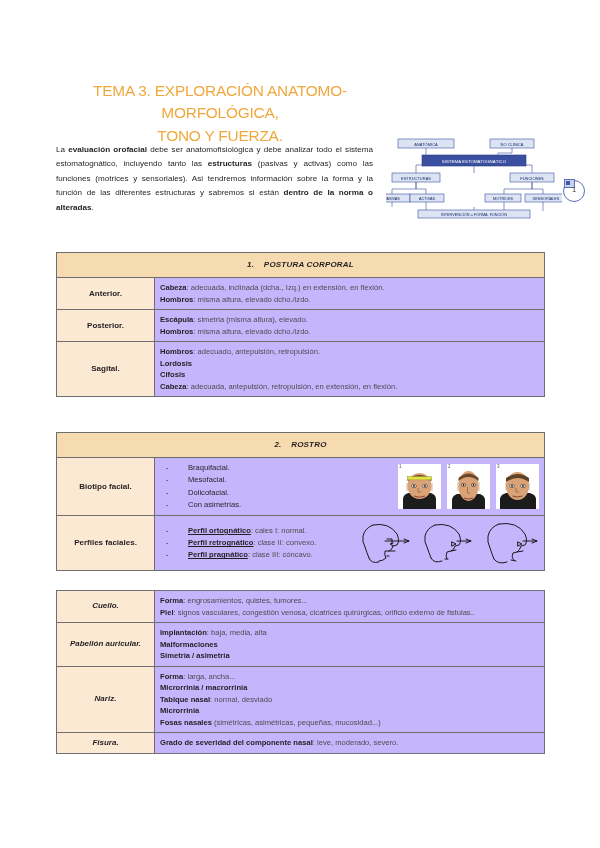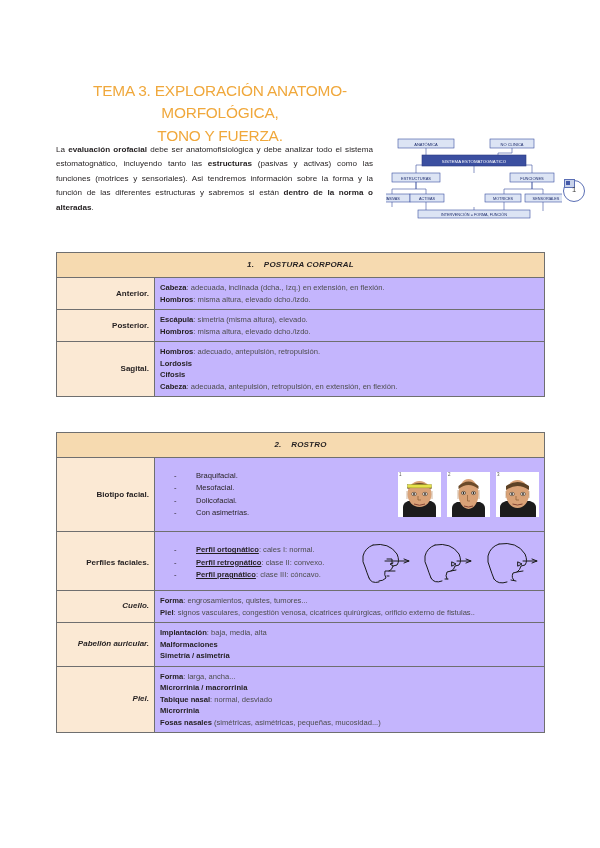--- a/index.html
+++ b/index.html
@@ -118,38 +118,38 @@
     text-align: center;
     font-style: italic;
     font-weight: bold;
     font-size: 8px;
     padding-top: 6px !important;
     padding-bottom: 6px !important;
     letter-spacing: 0.2px;
   }
   .lbl-cell {
     background: #fbe9d4;
-    text-align: right;
+    text-align: center;
     font-weight: bold;
     font-size: 8px;
     width: 98px;
   }
   .lbl-cell.ital { font-style: italic; }
   .body-cell {
     background: #c4b5fd;
     text-align: left;
     vertical-align: top;
     padding-top: 4px !important;
     padding-bottom: 4px !important;
   }
   .body-cell.just { text-align: justify; }
   .body-cell b { font-weight: bold; }
   .light { color: #4d4d4d; }
 
-  .bullets { margin: 8px; padding: 0; list-style: none; }
+  .bullets { margin: 0; padding: 0; list-style: none; }
   .bullets li {
     position: relative;
     padding-left: 28px;
     line-height: 1.62;
   }
   .bullets li::before {
     content: "-";
     position: absolute;
     left: 6px;
     top: 0;
@@ -431,25 +431,31 @@
       </tr>
       <tr>
         <td class="lbl-cell ital">Pabellón auricular.</td>
         <td class="body-cell">
           <div><b>Implantación</b><span class="light">: baja, media, alta</span></div>
           <div><b>Malformaciones</b><span class="light"></span></div>
           <div><b>Simetría / asimetría</b><span class="light"></span></div>
         </td>
       </tr>
       <tr>
-        <td class="lbl-cell ital">Piel.</td>
+        <td class="lbl-cell ital">Nariz.</td>
         <td class="body-cell">
           <div><b>Forma</b><span class="light">: larga, ancha...</span></div>
           <div><b>Microrrinia / macrorrinia</b><span class="light"></span></div>
           <div><b>Tabique nasal</b><span class="light">: normal, desviado</span></div>
           <div><b>Microrrinia</b><span class="light"></span></div>
           <div><b>Fosas nasales</b><span class="light"> (simétricas, asimétricas, pequeñas, mucosidad...)</span></div>
         </td>
       </tr>
+      <tr>
+        <td class="lbl-cell ital">Fisura.</td>
+        <td class="body-cell">
+          <div><b>Grado de severidad del componente nasal</b><span class="light">: leve, moderado, severo.</span></div>
+        </td>
+      </tr>
     </tbody>
   </table>
 
 </div>
 
 </body></html>

